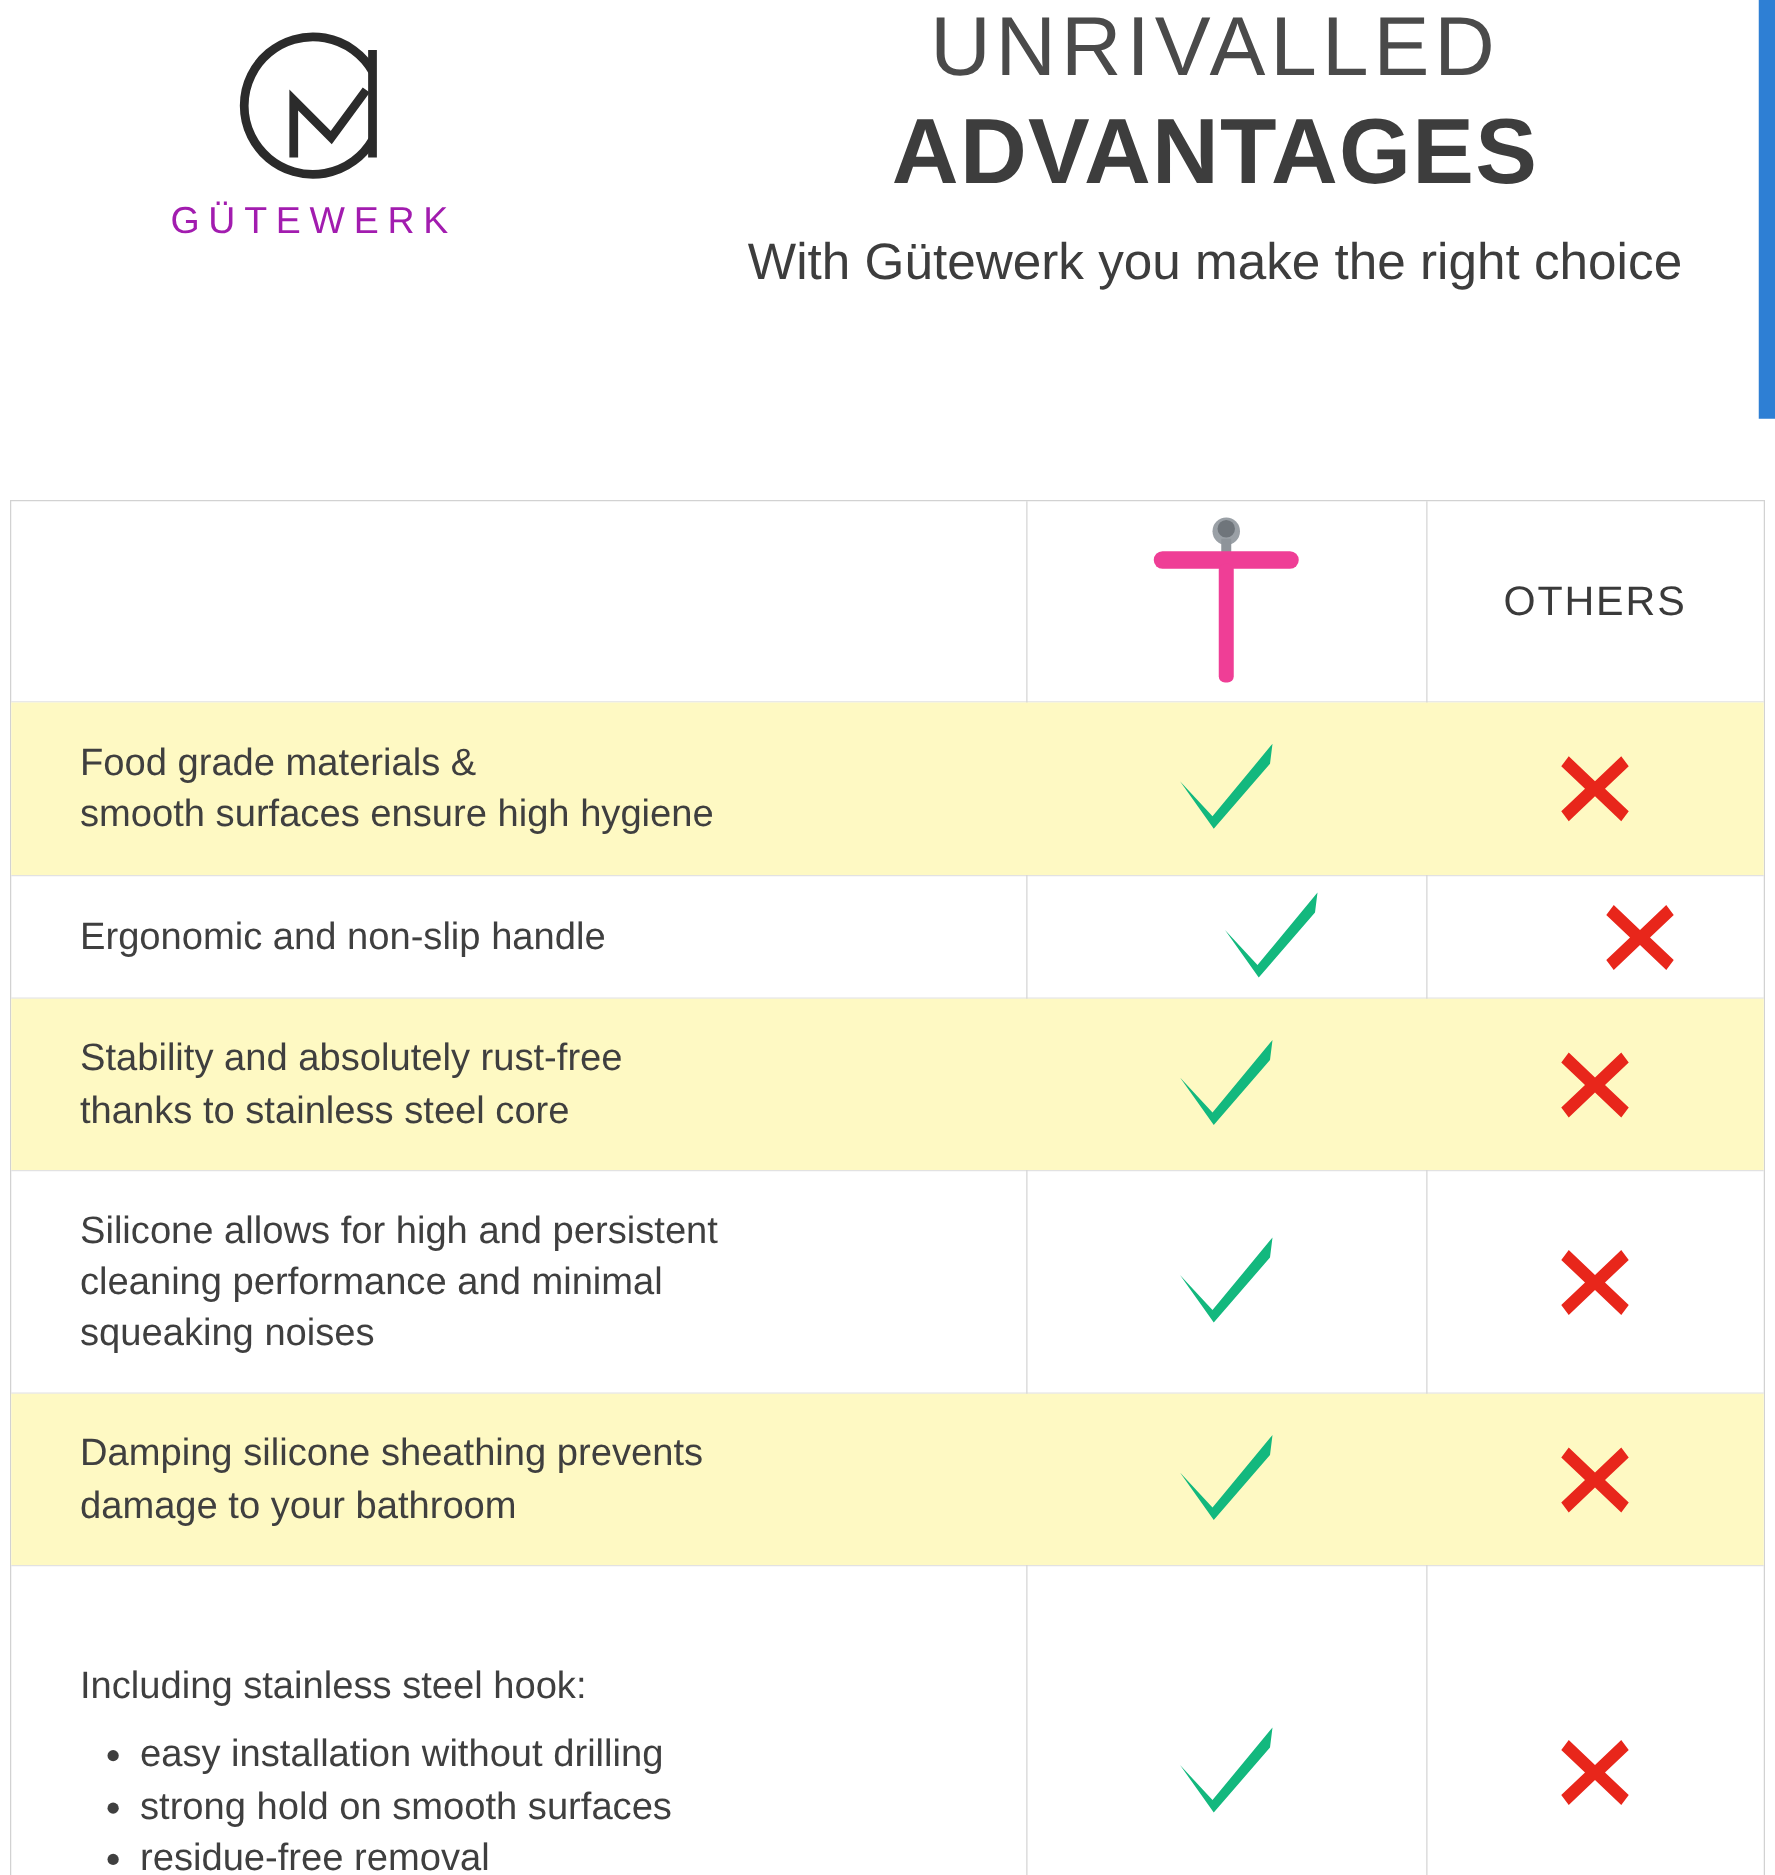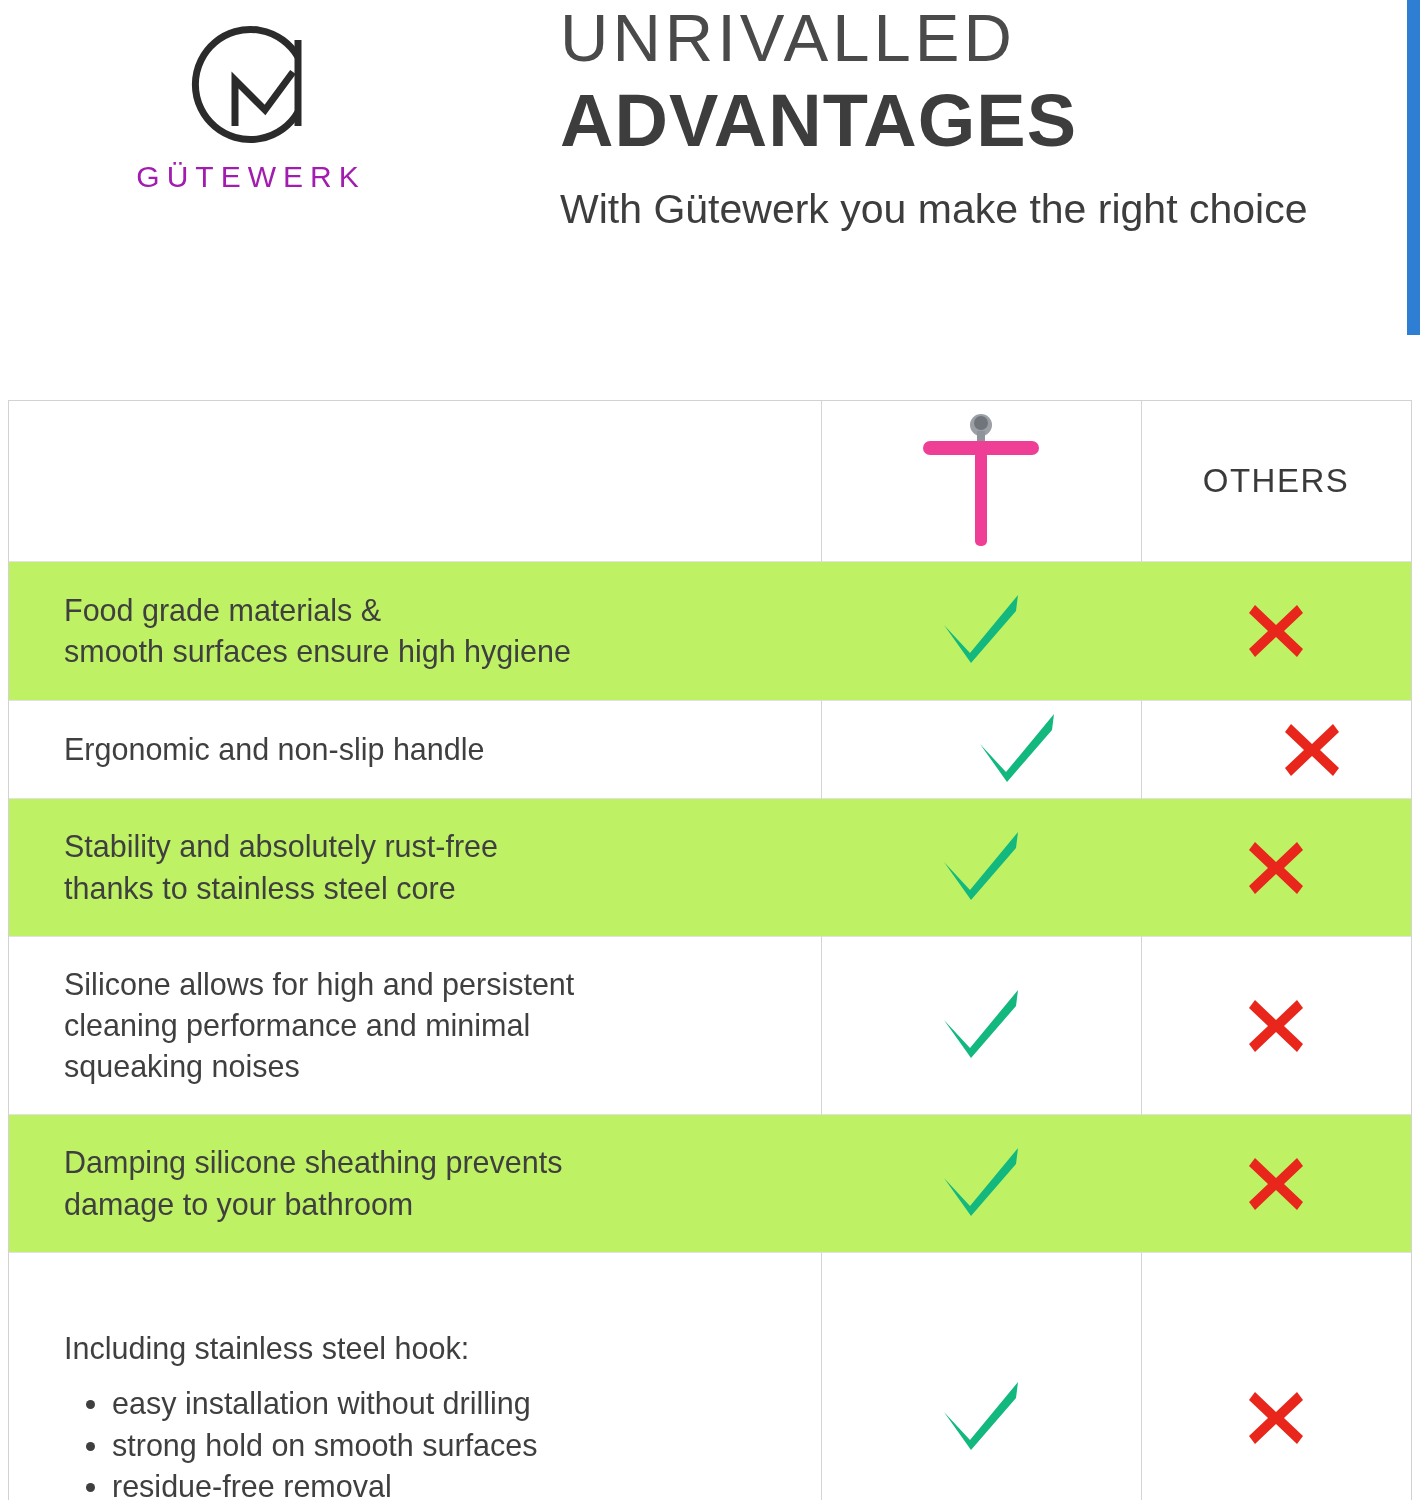--- a/index.html
+++ b/index.html
@@ -47,21 +47,21 @@
     margin-left: -58px;
     font-size: 30px;
     letter-spacing: 7px;
     font-weight: 400;
     color: #a21caf;
   }
 
   .headline-block {
     flex: 1;
     padding-right: 36px;
-    text-align: left;
+    text-align: center;
     padding-top: 0px;
   }
   .headline-1 {
     font-size: 67px;
     letter-spacing: 4px;
     font-weight: 300;
     color: #4a4a4a;
     line-height: 1.0;
     margin-top: 4px;
   }
@@ -100,21 +100,21 @@
     border: 1px solid #d2d2d2;
     border-bottom: none;
     background: #fff;
   }
 
   .row {
     display: flex;
     position: relative;
     width: 100%;
   }
-  .row.alt { background: #bef264; }
+  .row.alt { background: #fef9c3; }
 
   .cell-feature {
     width: 812px;
     padding: 0 0 0 55px;
     display: flex;
     flex-direction: column;
     justify-content: center;
     font-size: 30.5px;
     line-height: 1.35;
     color: #3f3f3f;

